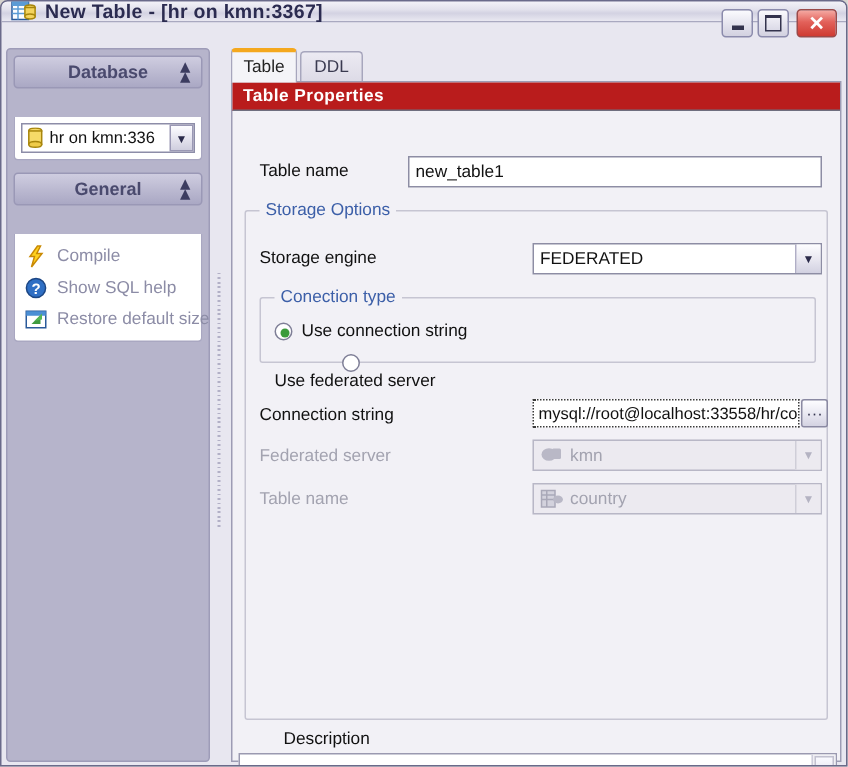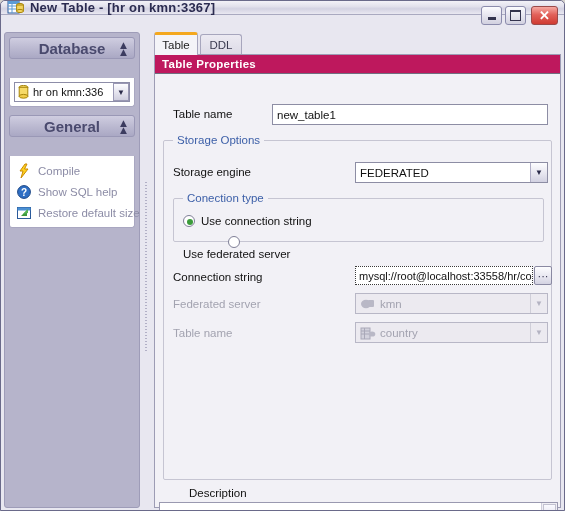--- a/index.html
+++ b/index.html
@@ -79,21 +79,21 @@
   .panel { margin-bottom: 8px; }
   .panel-head {
     height: 22px;
     background: linear-gradient(to bottom,#cfcde0 0%,#bab8d0 55%,#aaa8c4 100%);
     border: 1px solid #9a98b6;
     border-radius: 3px;
     display: flex; align-items: center; justify-content: center;
     position: relative; cursor: pointer;
   }
   .panel-head-label {
-    font-size: 15px; font-weight: bold; color: #4a4a6e;
+    font-size: 12px; font-weight: bold; color: #4a4a6e;
   }
   .chev {
     position: absolute; right: 7px; top: 4px;
     font-size: 9px; color: #3c3c60; line-height: 7px;
     font-family: "DejaVu Sans", sans-serif;
   }
   .panel-body {
     background: #fff;
     border: 1px solid #a9a7c1; border-top: none;
     border-radius: 0 0 3px 3px;
@@ -168,21 +168,21 @@
   }
 
   
   #panel {
     position: absolute; left: 4px; top: 22px;
     width: 407px; height: 454px;
     background: #f2f1f6;
     border: 1px solid #9d9cb4;
   }
   #panel-head {
-    height: 19px; background: #be185d;
+    height: 19px; background: #b91c1c;
     display: flex; align-items: center; padding-left: 7px;
     border-bottom: 1px solid #6f6f7f;
   }
   #panel-head-label { font-size: 11.5px; font-weight: bold; color: #fff; letter-spacing:.3px;}
 
   .form { position: relative; padding: 0; }
   .row { position: absolute; display: flex; align-items: center; }
   .lbl-static { font-size: 11.5px; color: #111; }
   .lbl-dim { font-size: 11.5px; color: #a3a3b0; }
 

